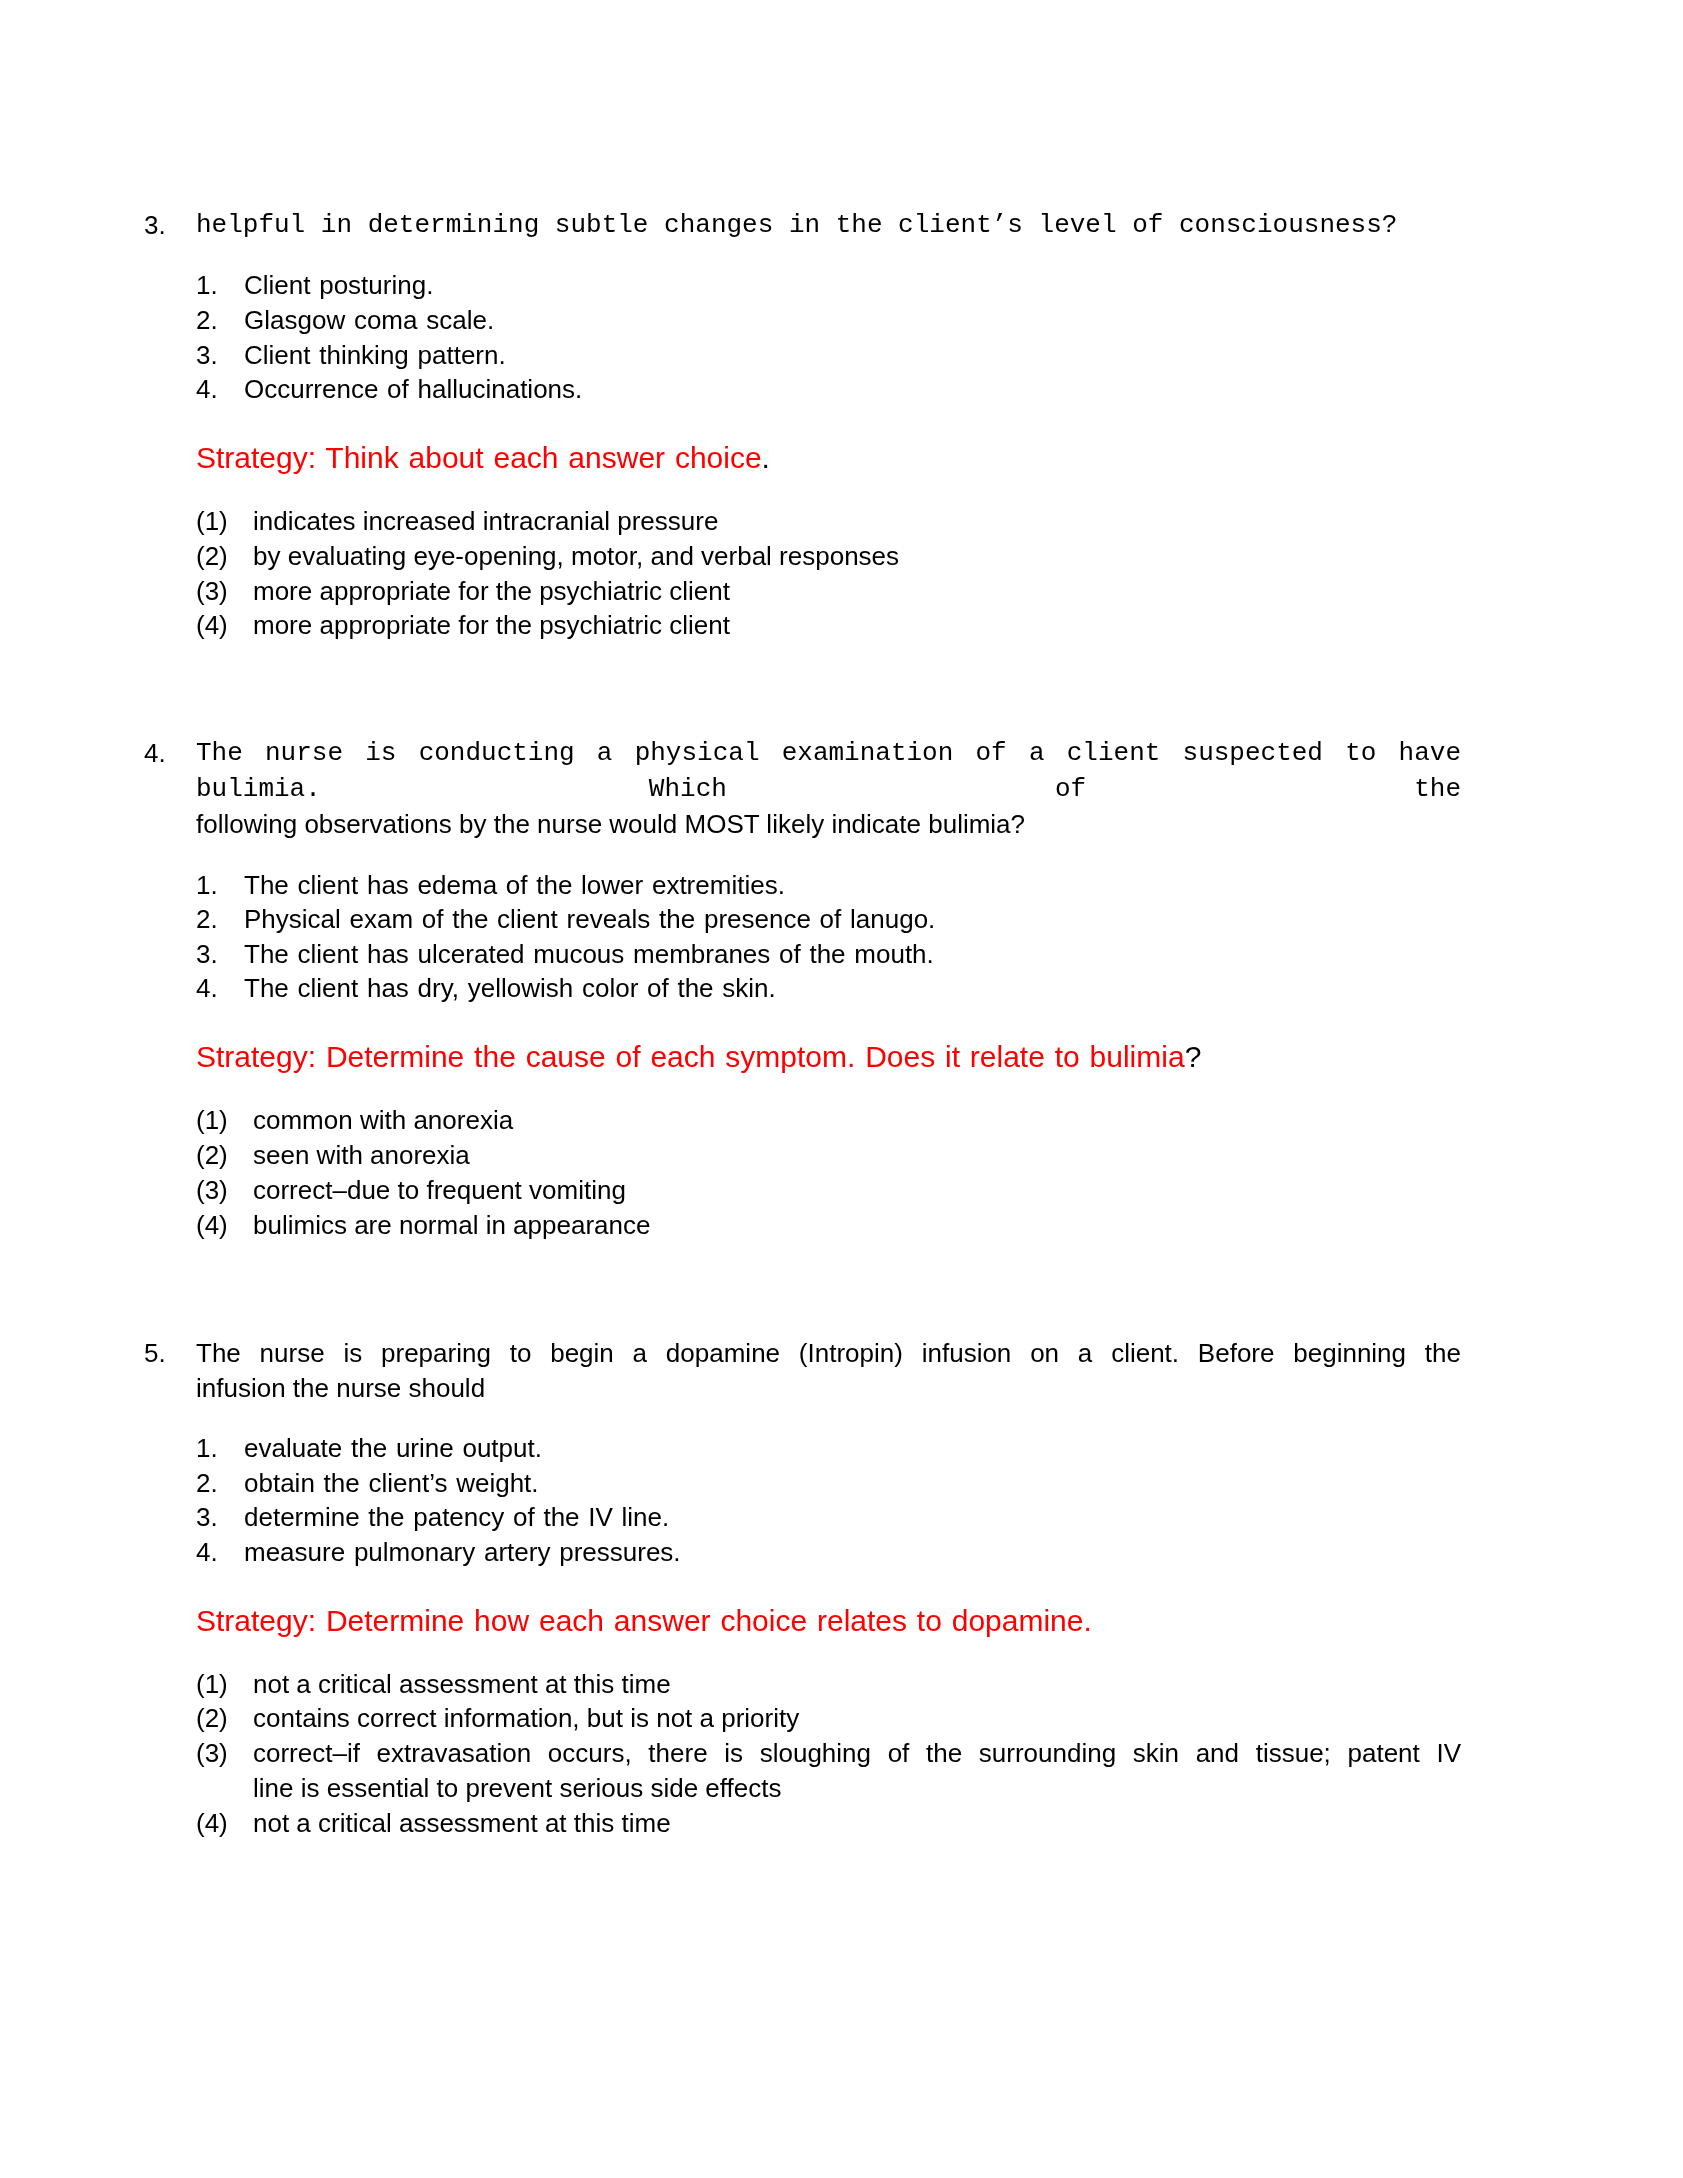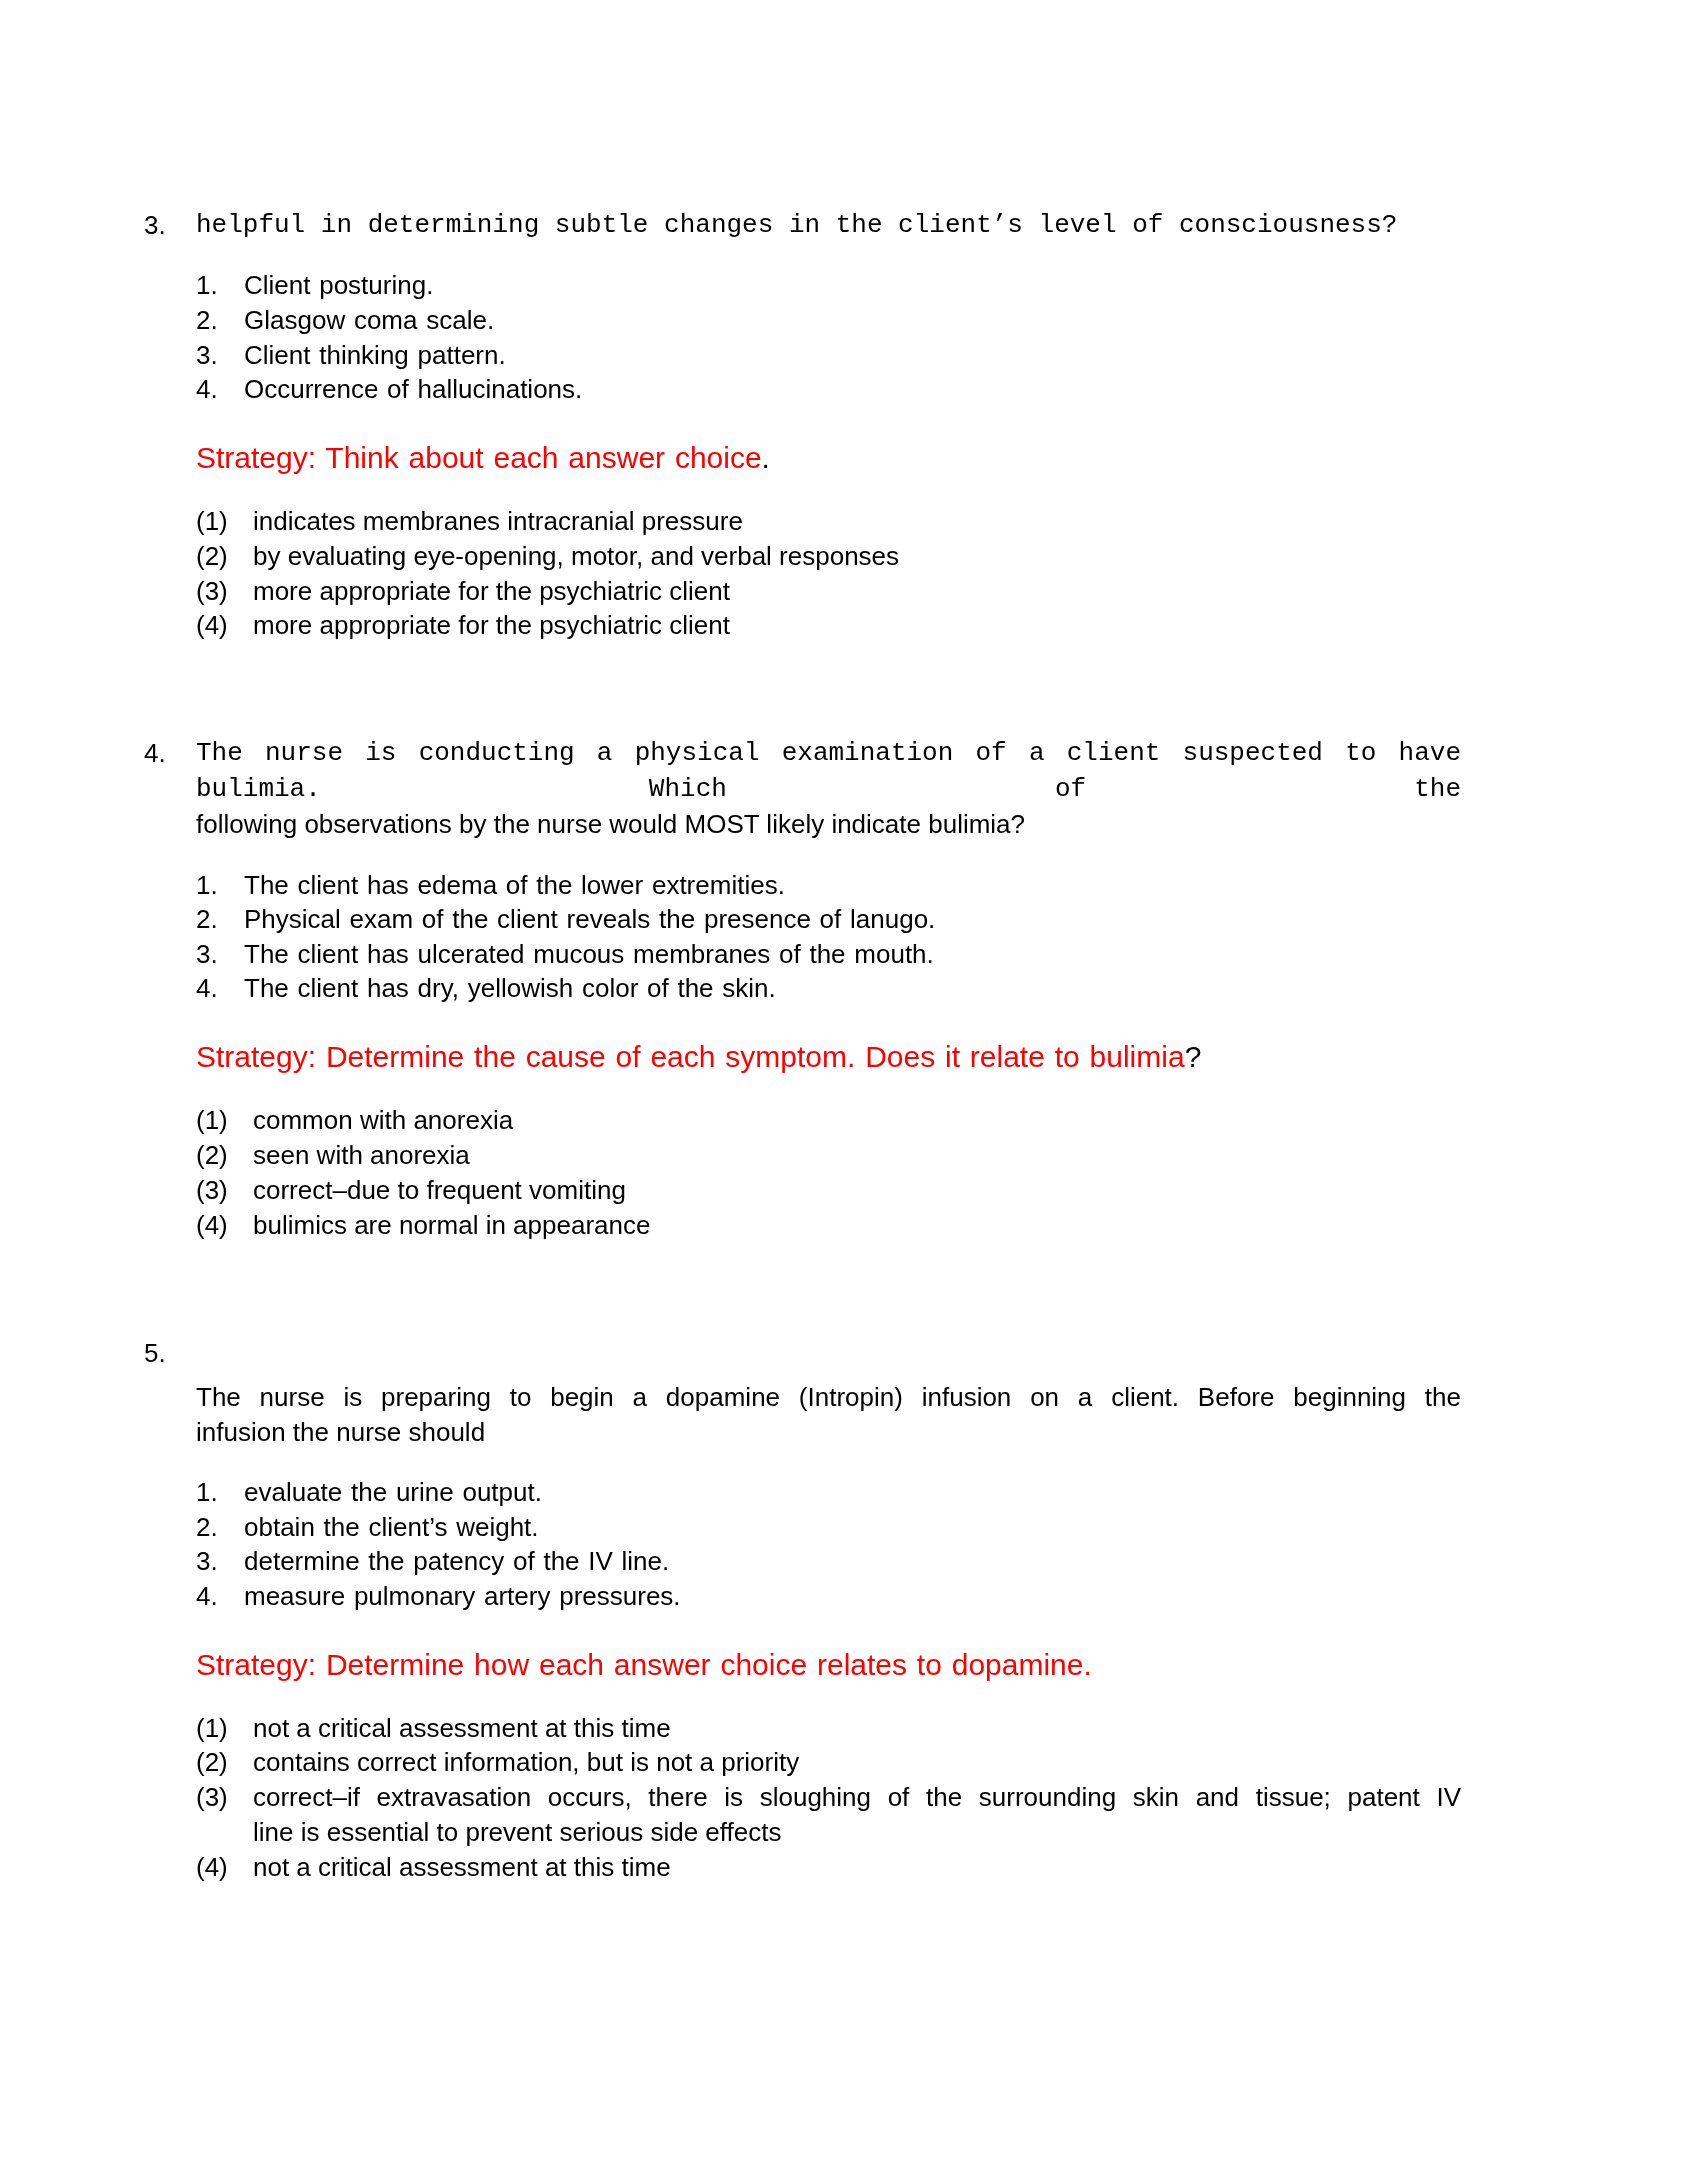--- a/index.html
+++ b/index.html
@@ -142,21 +142,21 @@
         </div>
       </div>
 
       <div class="strategy">
         <span class="strategy-text">Strategy: Think about each answer choice</span><span class="strategy-tail">.</span>
       </div>
 
       <div class="rationales">
         <div class="rationale-row">
           <span class="rationale-marker">(1)</span>
-          <span class="rationale-text">indicates membranes intracranial pressure</span>
+          <span class="rationale-text">indicates increased intracranial pressure</span>
         </div>
         <div class="rationale-row">
           <span class="rationale-marker">(2)</span>
           <span class="rationale-text">
             <span style="display:block;">by evaluating eye-opening, motor, and verbal responses</span>
           </span>
         </div>
         <div class="rationale-row">
           <span class="rationale-marker">(3)</span>
           <span class="rationale-text">more appropriate for the psychiatric client</span>
@@ -221,21 +221,21 @@
         </div>
       </div>
     </div>
 
     <div class="gap-large"></div>
 
     <div class="question-block">
       <div class="q-stem">
         <div class="q-num">5.</div>
         <div class="q-text">
-          <span class="justify-line" style="display: block; text-align: justify; text-align-last: justify; margin-top: 44px;">The nurse is preparing to begin a dopamine (Intropin) infusion on a client. Before beginning the</span>
+          <span class="justify-line" style="display: block; text-align: justify; text-align-last: justify;">The nurse is preparing to begin a dopamine (Intropin) infusion on a client. Before beginning the</span>
           <span style="display:block;">infusion the nurse should</span>
         </div>
       </div>
 
       <div class="options">
         <div class="option-row">
           <span class="option-marker">1.</span>
           <span class="option-text">evaluate the urine output.</span>
         </div>
         <div class="option-row">

